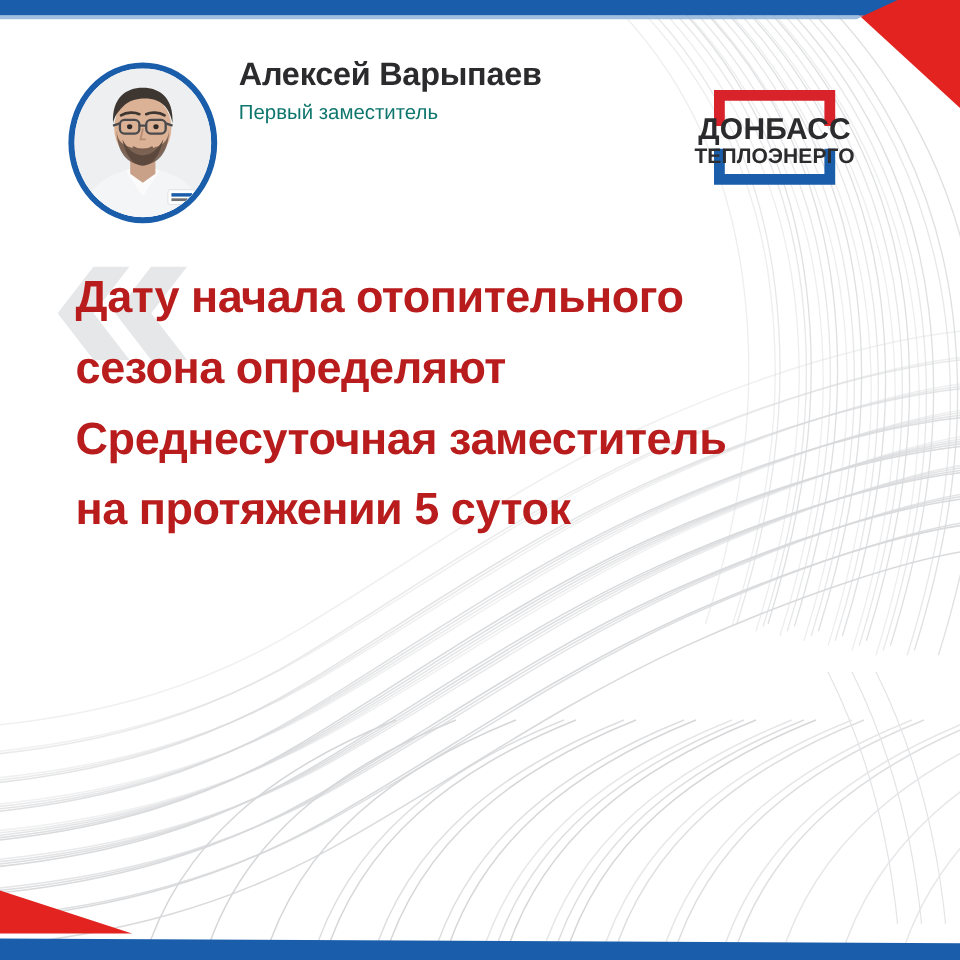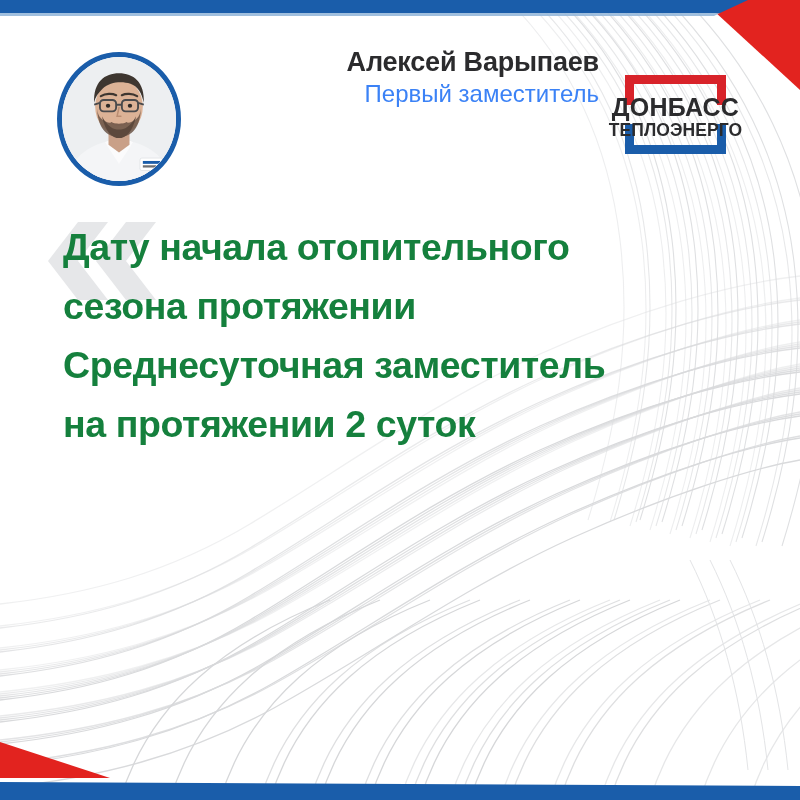--- a/index.html
+++ b/index.html
@@ -68,21 +68,20 @@
   }
 
   
   .header {
     position: absolute;
     left: 0;
     top: 45px;
     width: 800px;
     height: 145px;
     z-index: 5;
-    text-align: right;
   }
 
   .avatar {
     position: absolute;
     left: 57px;
     top: 7px;
     width: 124px;
     height: 134px;
     border-radius: 50%;
     border: 5px solid #1A5DAA;
@@ -101,30 +100,30 @@
   .person-name {
     font-size: 27px;
     font-weight: bold;
     color: #2B2B2D;
     letter-spacing: -0.2px;
     line-height: 34px;
     margin: 0 0 3px 0;
     white-space: nowrap;
   }
   .person-role {
-    font-size: 24px;
-    color: #3b82f6;
+    font-size: 17px;
+    color: #0f766e;
     line-height: 23.5px;
     white-space: nowrap;
   }
 
   
   .logo {
     position: absolute;
-    left: 594px;
+    left: 564px;
     top: 12px;
     width: 163px;
     height: 115px;
     text-decoration: underline;
   }
   .logo svg { display: block; width: 100%; height: 100%; }
 
   
   .quote-wrap {
     position: absolute;
@@ -142,21 +141,21 @@
     z-index: -1;
     pointer-events: none;
   }
 
   .quote-text {
     position: relative;
     margin: 0;
     padding: 0 30px 0 63px;
     font-size: 37.5px;
     font-weight: bold;
-    color: #15803d;
+    color: #b91c1c;
     line-height: 59px;
     letter-spacing: -0.4px;
   }
   .quote-line {
     display: block;
     white-space: nowrap;
   }
 </style>
 </head>
 <body>
@@ -301,19 +300,19 @@
 
   <div class="quote-wrap">
 
     <svg class="quote-mark" viewBox="0 0 132 78" aria-hidden="true">
       <polygon points="30,0 60,0 30,39 60,78 30,78 0,39" fill="#E6E7E9"></polygon>
       <polygon points="78,0 108,0 78,39 108,78 78,78 48,39" fill="#E6E7E9"></polygon>
     </svg>
 
     <div class="quote-text">
       <span class="quote-line">Дату начала отопительного</span>
-      <span class="quote-line">сезона протяжении</span>
+      <span class="quote-line">сезона определяют</span>
       <span class="quote-line">Среднесуточная заместитель</span>
-      <span class="quote-line">на протяжении 2 суток</span>
+      <span class="quote-line">на протяжении 5 суток</span>
     </div>
   </div>
 
 </div>
 
 </body></html>

